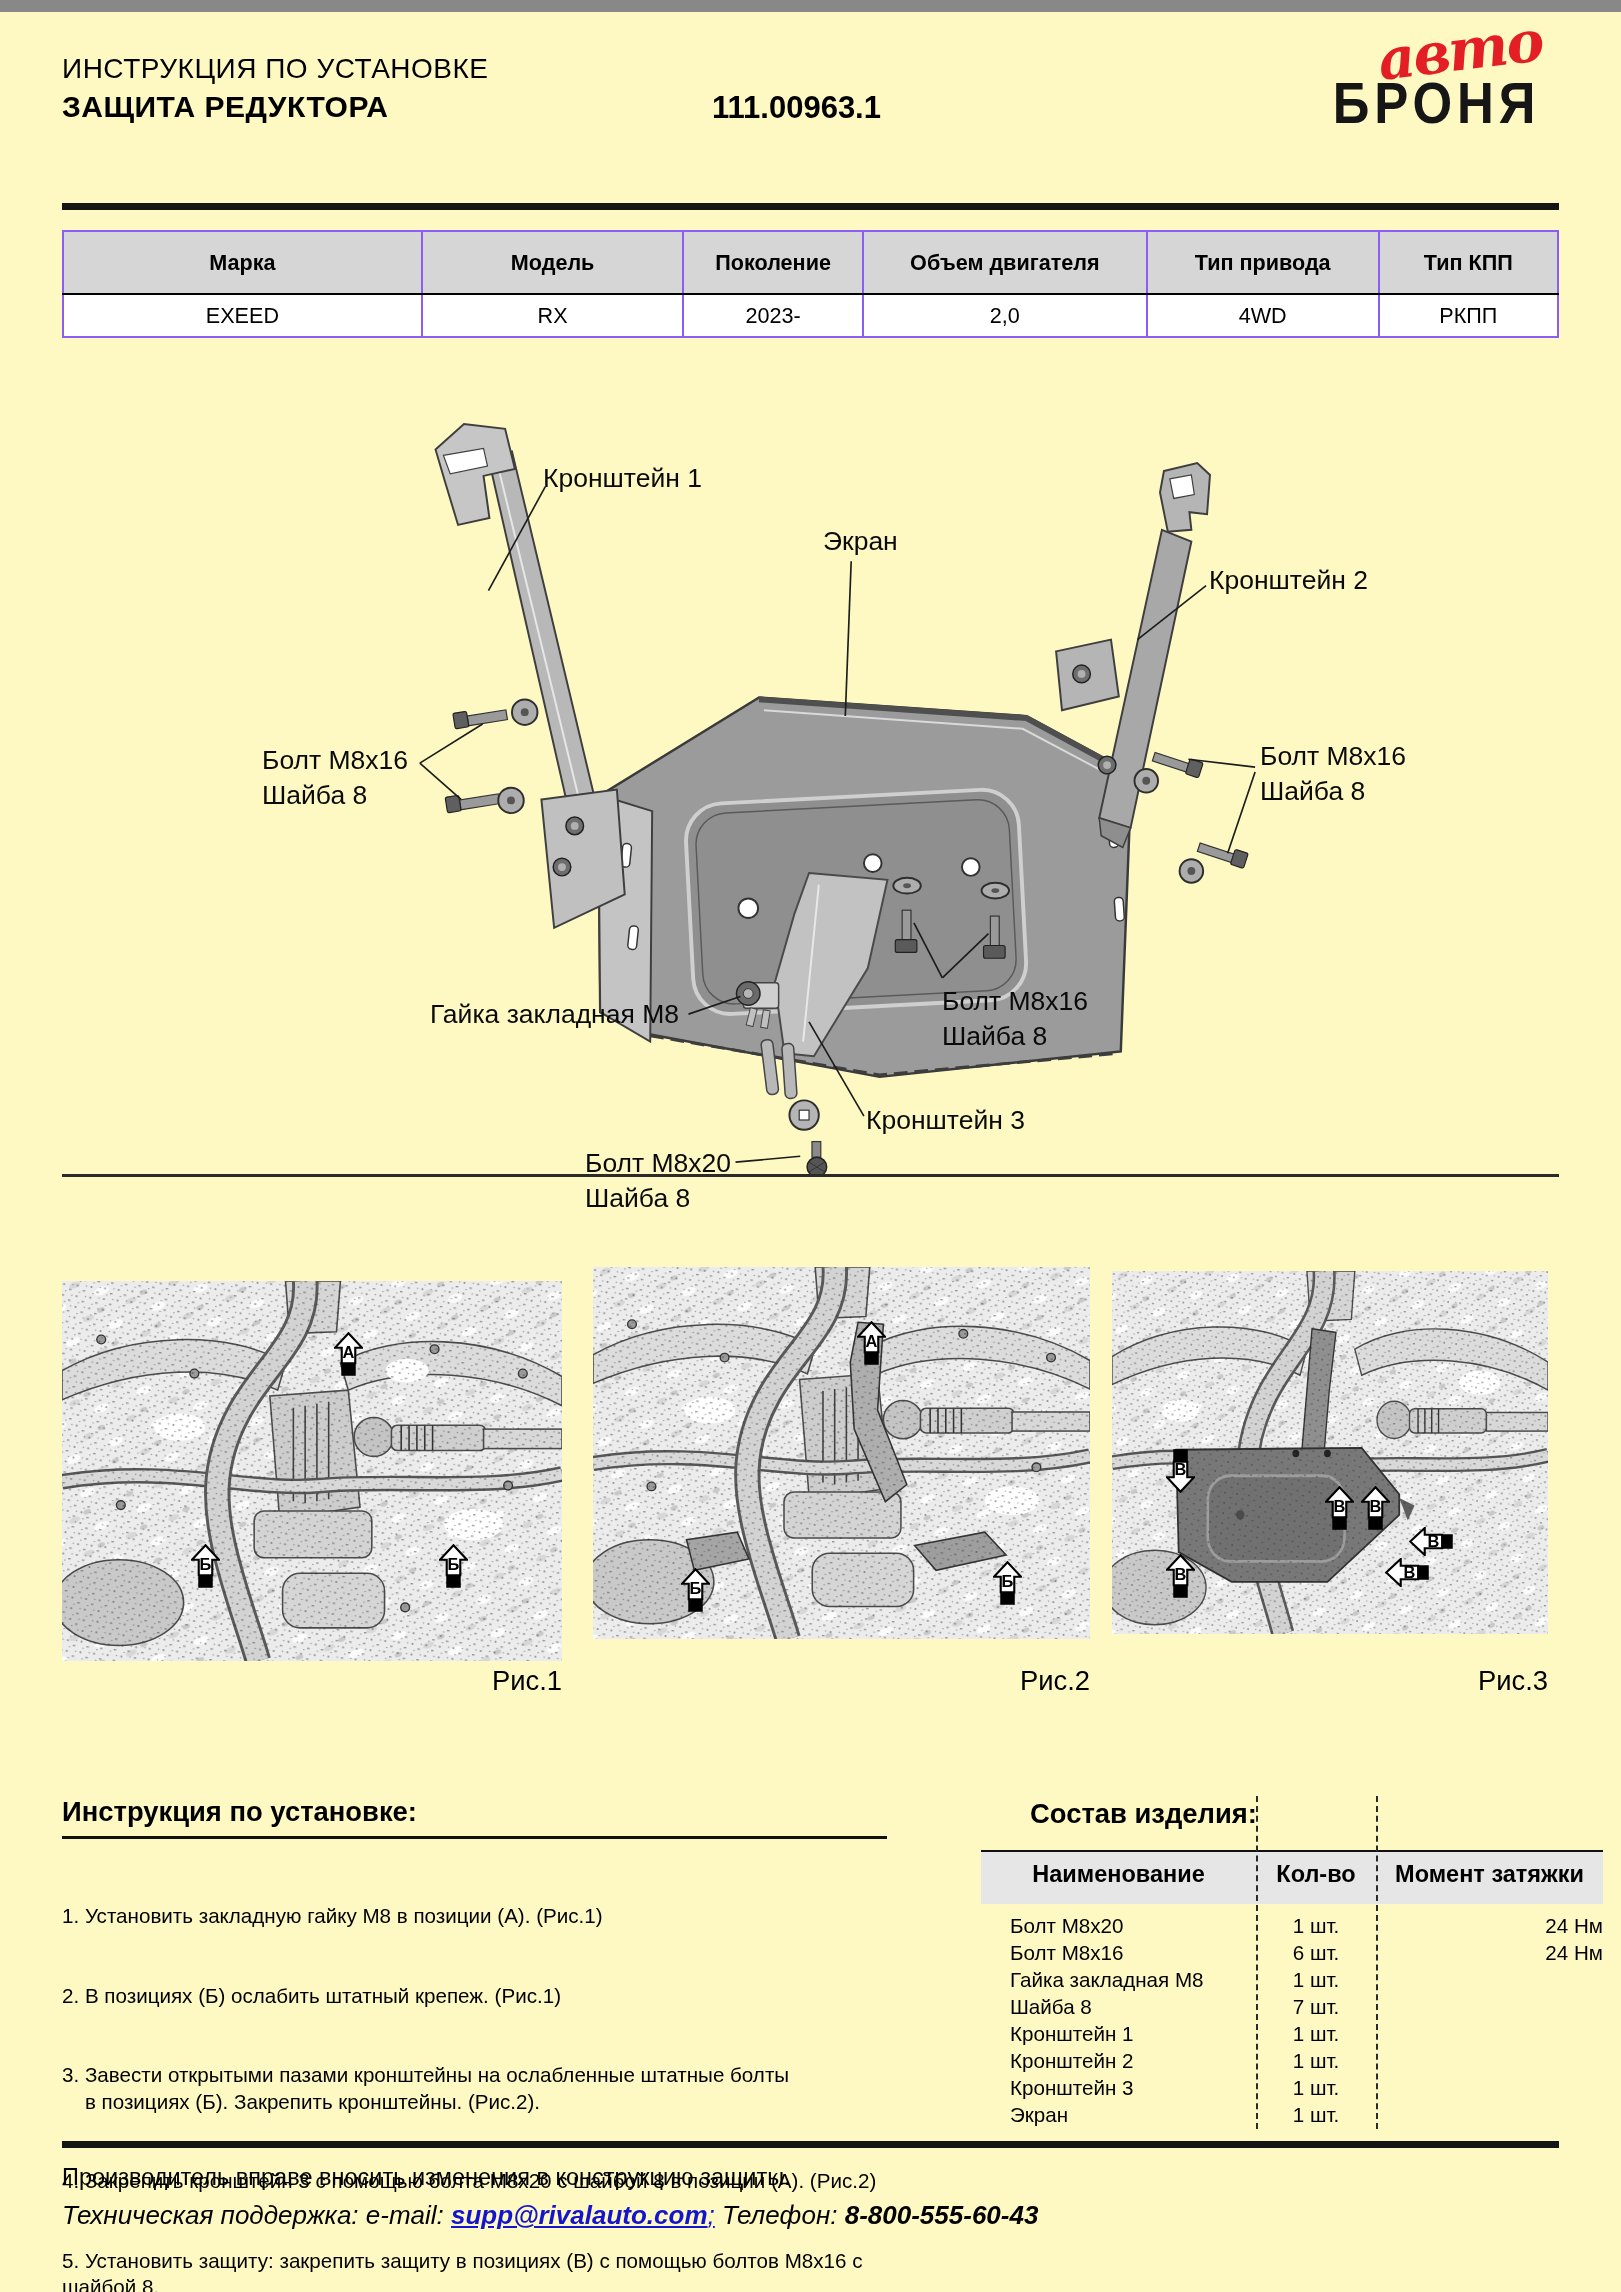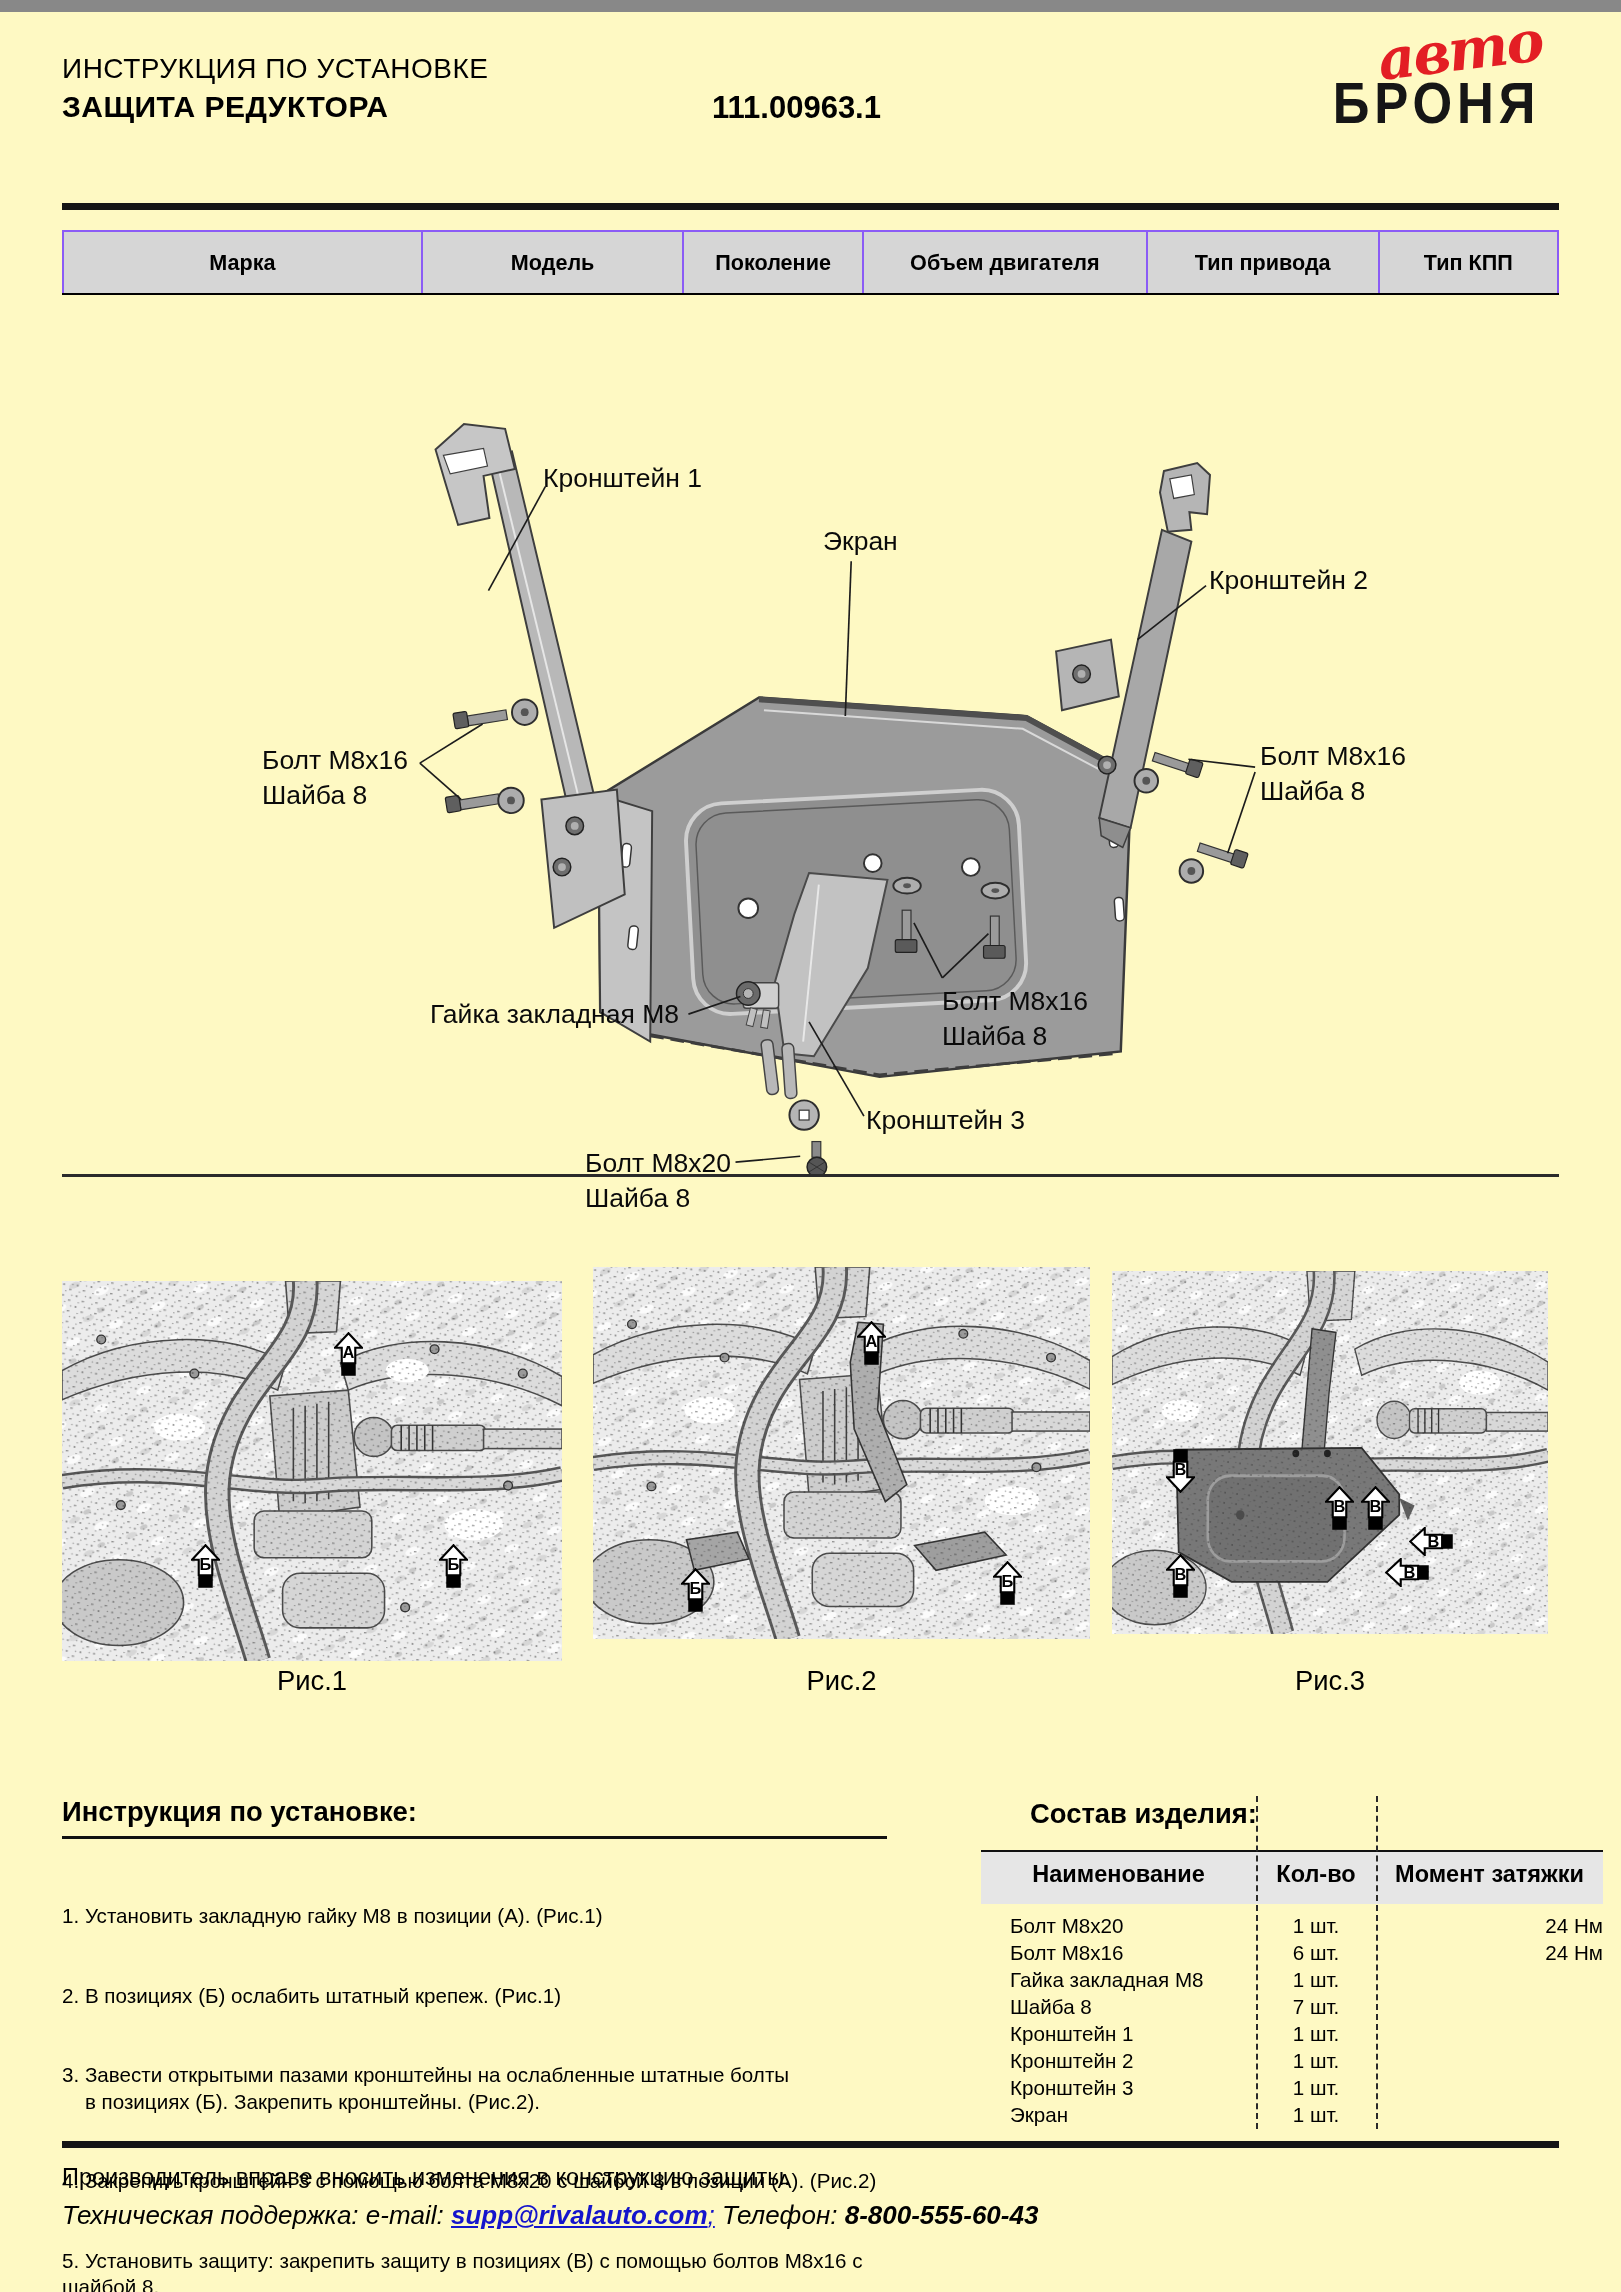--- a/index.html
+++ b/index.html
@@ -35,21 +35,21 @@
   
   .diagram { position:absolute; left:62px; top:353px; width:1497px; height:810px; }
   .diagram svg { position:absolute; inset:0; }
   .dlabel { position:absolute; font-size:26.5px; line-height:35px; white-space:nowrap; color:#0a0a0a; }
 
   .rule-mid { position:absolute; left:62px; top:1162px; width:1497px; height:2.9px; background:#2b2b2b; }
 
   
   .fig { position:absolute; }
   .fig svg.photo { position:absolute; inset:0; width:100%; height:100%; }
-  .fig-caption { position:absolute; top:1653px; font-size:27.4px; text-align:center; }
+  .fig-caption { position:absolute; top:1653px; font-size:27.4px; text-align:right; }
 
   .marker { position:absolute; }
   .marker svg { display:block; }
   .marker polygon { fill:#ffffff; stroke:#000; stroke-width:2.2; }
   .marker rect.base { fill:#000; }
   .marker text { font-family:"Liberation Sans",sans-serif; font-weight:bold; font-size:17px; text-anchor:middle; fill:#000; }
 
   
   .instructions { position:absolute; left:62px; top:1784px; width:843px; }
   .inst-title { font-size:27.4px; font-weight:bold; }
@@ -96,20 +96,28 @@
 
   <table class="spec">
     <tbody>
         <tr class="h">
       <td class="c1">Марка</td>
       <td class="c2">Модель</td>
       <td class="c3">Поколение</td>
       <td class="c4">Объем двигателя</td>
       <td class="c5">Тип привода</td>
       <td class="c6">Тип КПП</td>
+    </tr>
+    <tr class="v">
+      <td>EXEED</td>
+      <td>RX</td>
+      <td>2023-</td>
+      <td>2,0</td>
+      <td>4WD</td>
+      <td>РКПП</td>
     </tr>
   </tbody>
     </table>
 
   <div class="diagram">
     <svg viewBox="0 0 1527 826" width="1497" height="810">
 
       <polygon points="711,339 984,358 1091,416 1080,700 834,726 596,682 549,660 547,440" fill="#9b9b9b" stroke="#3a3a3a" stroke-width="2.5"></polygon>
       <polygon points="547,438 602,455 600,690 549,660" fill="#c4c4c4" stroke="#3e3e3e" stroke-width="2"></polygon>
       <path d="M711,341 L984,360 L1089,417" fill="none" stroke="#4f4f4f" stroke-width="6"></path>

